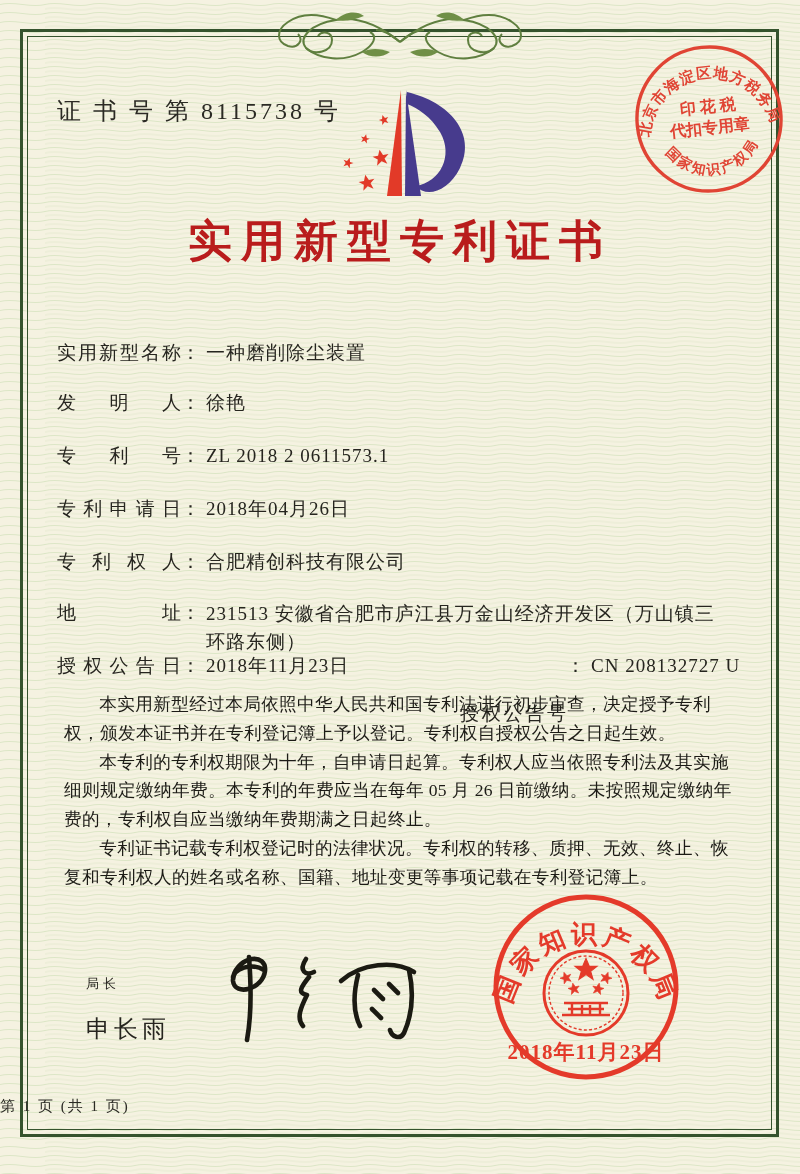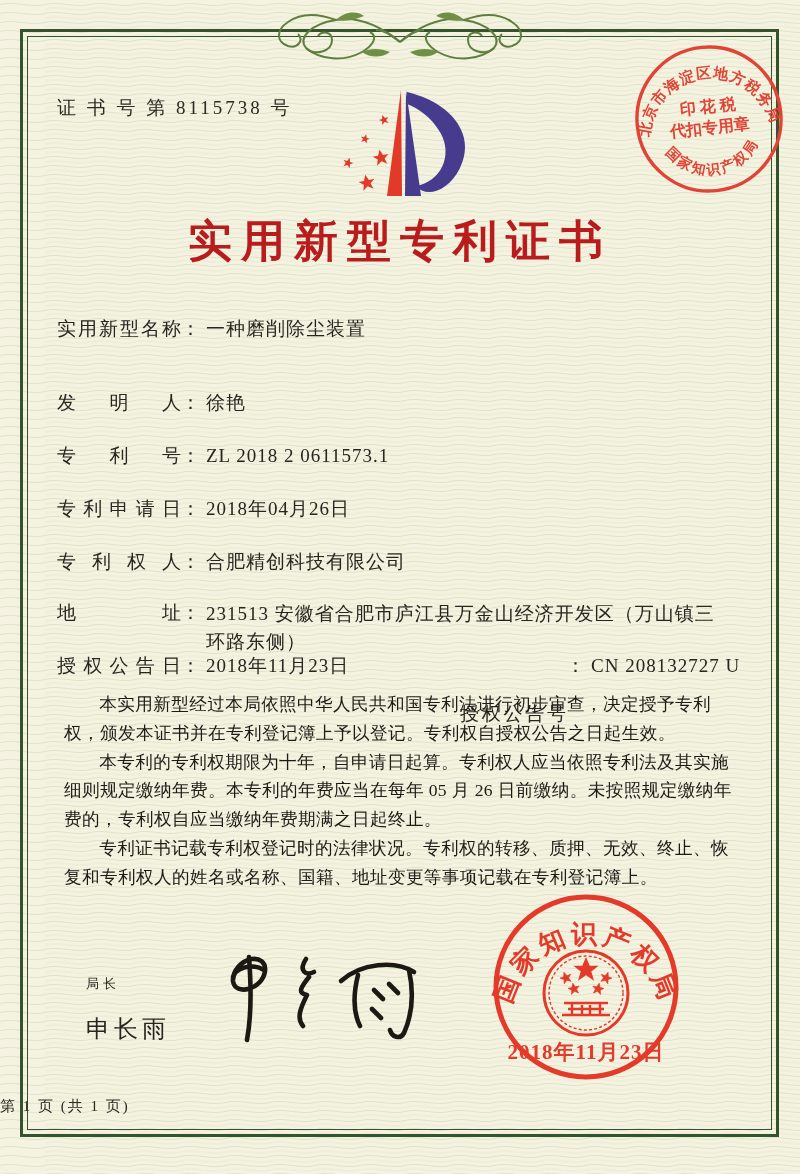--- a/index.html
+++ b/index.html
@@ -17,21 +17,21 @@
     position:absolute;left:20px;top:29px;right:21px;bottom:37px;
     border:3px solid #35532d;z-index:1;
   }
   .frame-inner{
     position:absolute;left:27px;top:36px;right:28px;bottom:44px;
     border:1px solid #35532d;z-index:1;
   }
   .ornament{position:absolute;left:240px;top:8px;z-index:2;}
   .cert-no{
     position:absolute;left:57px;top:95px;z-index:3;
-    font-size:19px;letter-spacing:3px;color:#2b2a24;
+    font-size:24px;letter-spacing:3px;color:#2b2a24;
   }
   .cnipa-logo{position:absolute;left:328px;top:82px;z-index:3;}
   .tax-stamp{position:absolute;left:630px;top:40px;z-index:4;transform:rotate(-6deg);}
   .title{
     position:absolute;left:0;top:212px;width:100%;margin:0;z-index:3;
     text-align:center;font-size:44px;font-weight:bold;
     letter-spacing:9px;color:#b91c1c;
   }
   .fields{position:absolute;left:57px;top:0;width:700px;z-index:3;font-size:19px;}
   .frow{position:absolute;left:0;white-space:nowrap;}
@@ -128,21 +128,21 @@
     <text font-size="14" fill="#e04434" font-weight="bold" letter-spacing="2">
       <textPath href="#tarcBot" startOffset="50%" text-anchor="middle">国家知识产权局</textPath>
     </text>
     <text x="79" y="72" text-anchor="middle" font-size="16" font-weight="bold" fill="#e04434">印 花 税</text>
     <text x="79" y="93" text-anchor="middle" font-size="16" font-weight="bold" fill="#e04434">代扣专用章</text>
   </svg>
 
   <h1 class="title">实用新型专利证书</h1>
 
   <div class="fields">
-    <div class="frow" style="top:316px">
+    <div class="frow" style="top:340px">
       <span class="flabel">实用新型名称</span><span>：</span><span class="fvalue">一种磨削除尘装置</span>
     </div>
     <div class="frow" style="top:390px">
       <span class="flabel">发明人</span><span>：</span><span class="fvalue">徐艳</span>
     </div>
     <div class="frow" style="top:443px">
       <span class="flabel">专利号</span><span>：</span><span class="fvalue">ZL 2018 2 0611573.1</span>
     </div>
     <div class="frow" style="top:496px">
       <span class="flabel">专利申请日</span><span>：</span><span class="fvalue">2018年04月26日</span>

